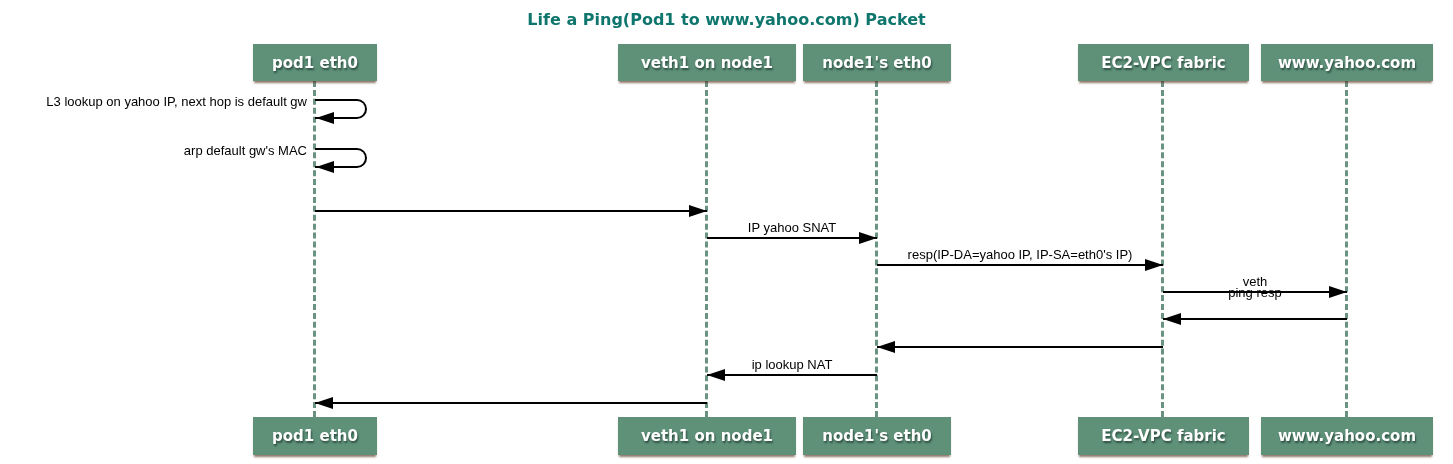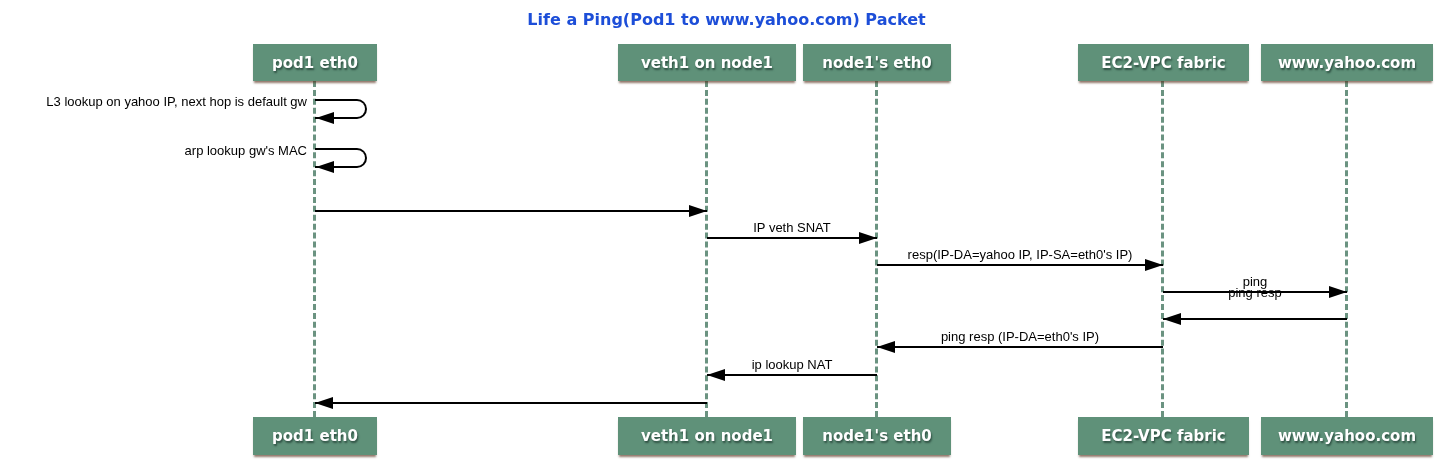--- a/index.html
+++ b/index.html
@@ -11,21 +11,21 @@
     font-family: "Liberation Sans", sans-serif;
     overflow: hidden;
   }
   .title {
     position: absolute;
     top: 10px; left: 0; width: 100%;
     text-align: center;
     font-family: "DejaVu Sans", sans-serif;
     font-weight: bold;
     font-size: 16px;
-    color: #1d4ed8;
+    color: #0f766e;
   }
   .actor {
     position: absolute;
     height: 37px;
     background: #5f9179;
     color: #ffffff;
     font-family: "DejaVu Sans", sans-serif;
     font-weight: bold;
     font-size: 15px;
     display: flex;
@@ -118,44 +118,43 @@
       <span>EC2-VPC fabric</span>
     </div>
   <div class="actor bottom" style="left:1261px;top:417px;width:172px">
       <span>www.yahoo.com</span>
     </div>
 
   <div class="mlabel selfnote" style="left:4px;top:93px;width:303px">L3 lookup on yahoo IP, next hop is default gw</div>
   <div class="selfloop" style="left:315px;top:99px"></div>
   <div class="ahead left" style="left:316px;top:112px"></div>
 
-  <div class="mlabel selfnote" style="left:4px;top:142px;width:303px">arp lookup gw's MAC</div>
+  <div class="mlabel selfnote" style="left:4px;top:142px;width:303px">arp default gw's MAC</div>
   <div class="selfloop" style="left:315px;top:148px"></div>
   <div class="ahead left" style="left:316px;top:161px"></div>
 
   <div class="mline" style="left:315px;top:210px;width:392px"></div>
   <div class="ahead right" style="left:689px;top:205px"></div>
 
-  <div class="mlabel" style="left:707px;top:219px;width:170px">IP veth SNAT</div>
+  <div class="mlabel" style="left:707px;top:219px;width:170px">IP yahoo SNAT</div>
   <div class="mline" style="left:707px;top:237px;width:170px"></div>
   <div class="ahead right" style="left:859px;top:232px"></div>
 
   <div class="mlabel" style="left:877px;top:246px;width:286px">resp(IP-DA=yahoo IP, IP-SA=eth0's IP)</div>
   <div class="mline" style="left:877px;top:264px;width:286px"></div>
   <div class="ahead right" style="left:1145px;top:259px"></div>
 
-  <div class="mlabel" style="left:1163px;top:273px;width:184px">ping</div>
+  <div class="mlabel" style="left:1163px;top:273px;width:184px">veth</div>
   <div class="mline" style="left:1163px;top:291px;width:184px"></div>
   <div class="ahead right" style="left:1329px;top:286px"></div>
 
   <div class="mlabel" style="left:1163px;top:284px;width:184px">ping resp</div>
   <div class="mline" style="left:1163px;top:318px;width:184px"></div>
   <div class="ahead left" style="left:1163px;top:313px"></div>
 
-  <div class="mlabel" style="left:877px;top:328px;width:286px">ping resp (IP-DA=eth0's IP)</div>
   <div class="mline" style="left:877px;top:346px;width:286px"></div>
   <div class="ahead left" style="left:877px;top:341px"></div>
 
   <div class="mlabel" style="left:707px;top:356px;width:170px">ip lookup NAT</div>
   <div class="mline" style="left:707px;top:374px;width:170px"></div>
   <div class="ahead left" style="left:707px;top:369px"></div>
 
   <div class="mline" style="left:315px;top:402px;width:392px"></div>
   <div class="ahead left" style="left:315px;top:397px"></div>
 

